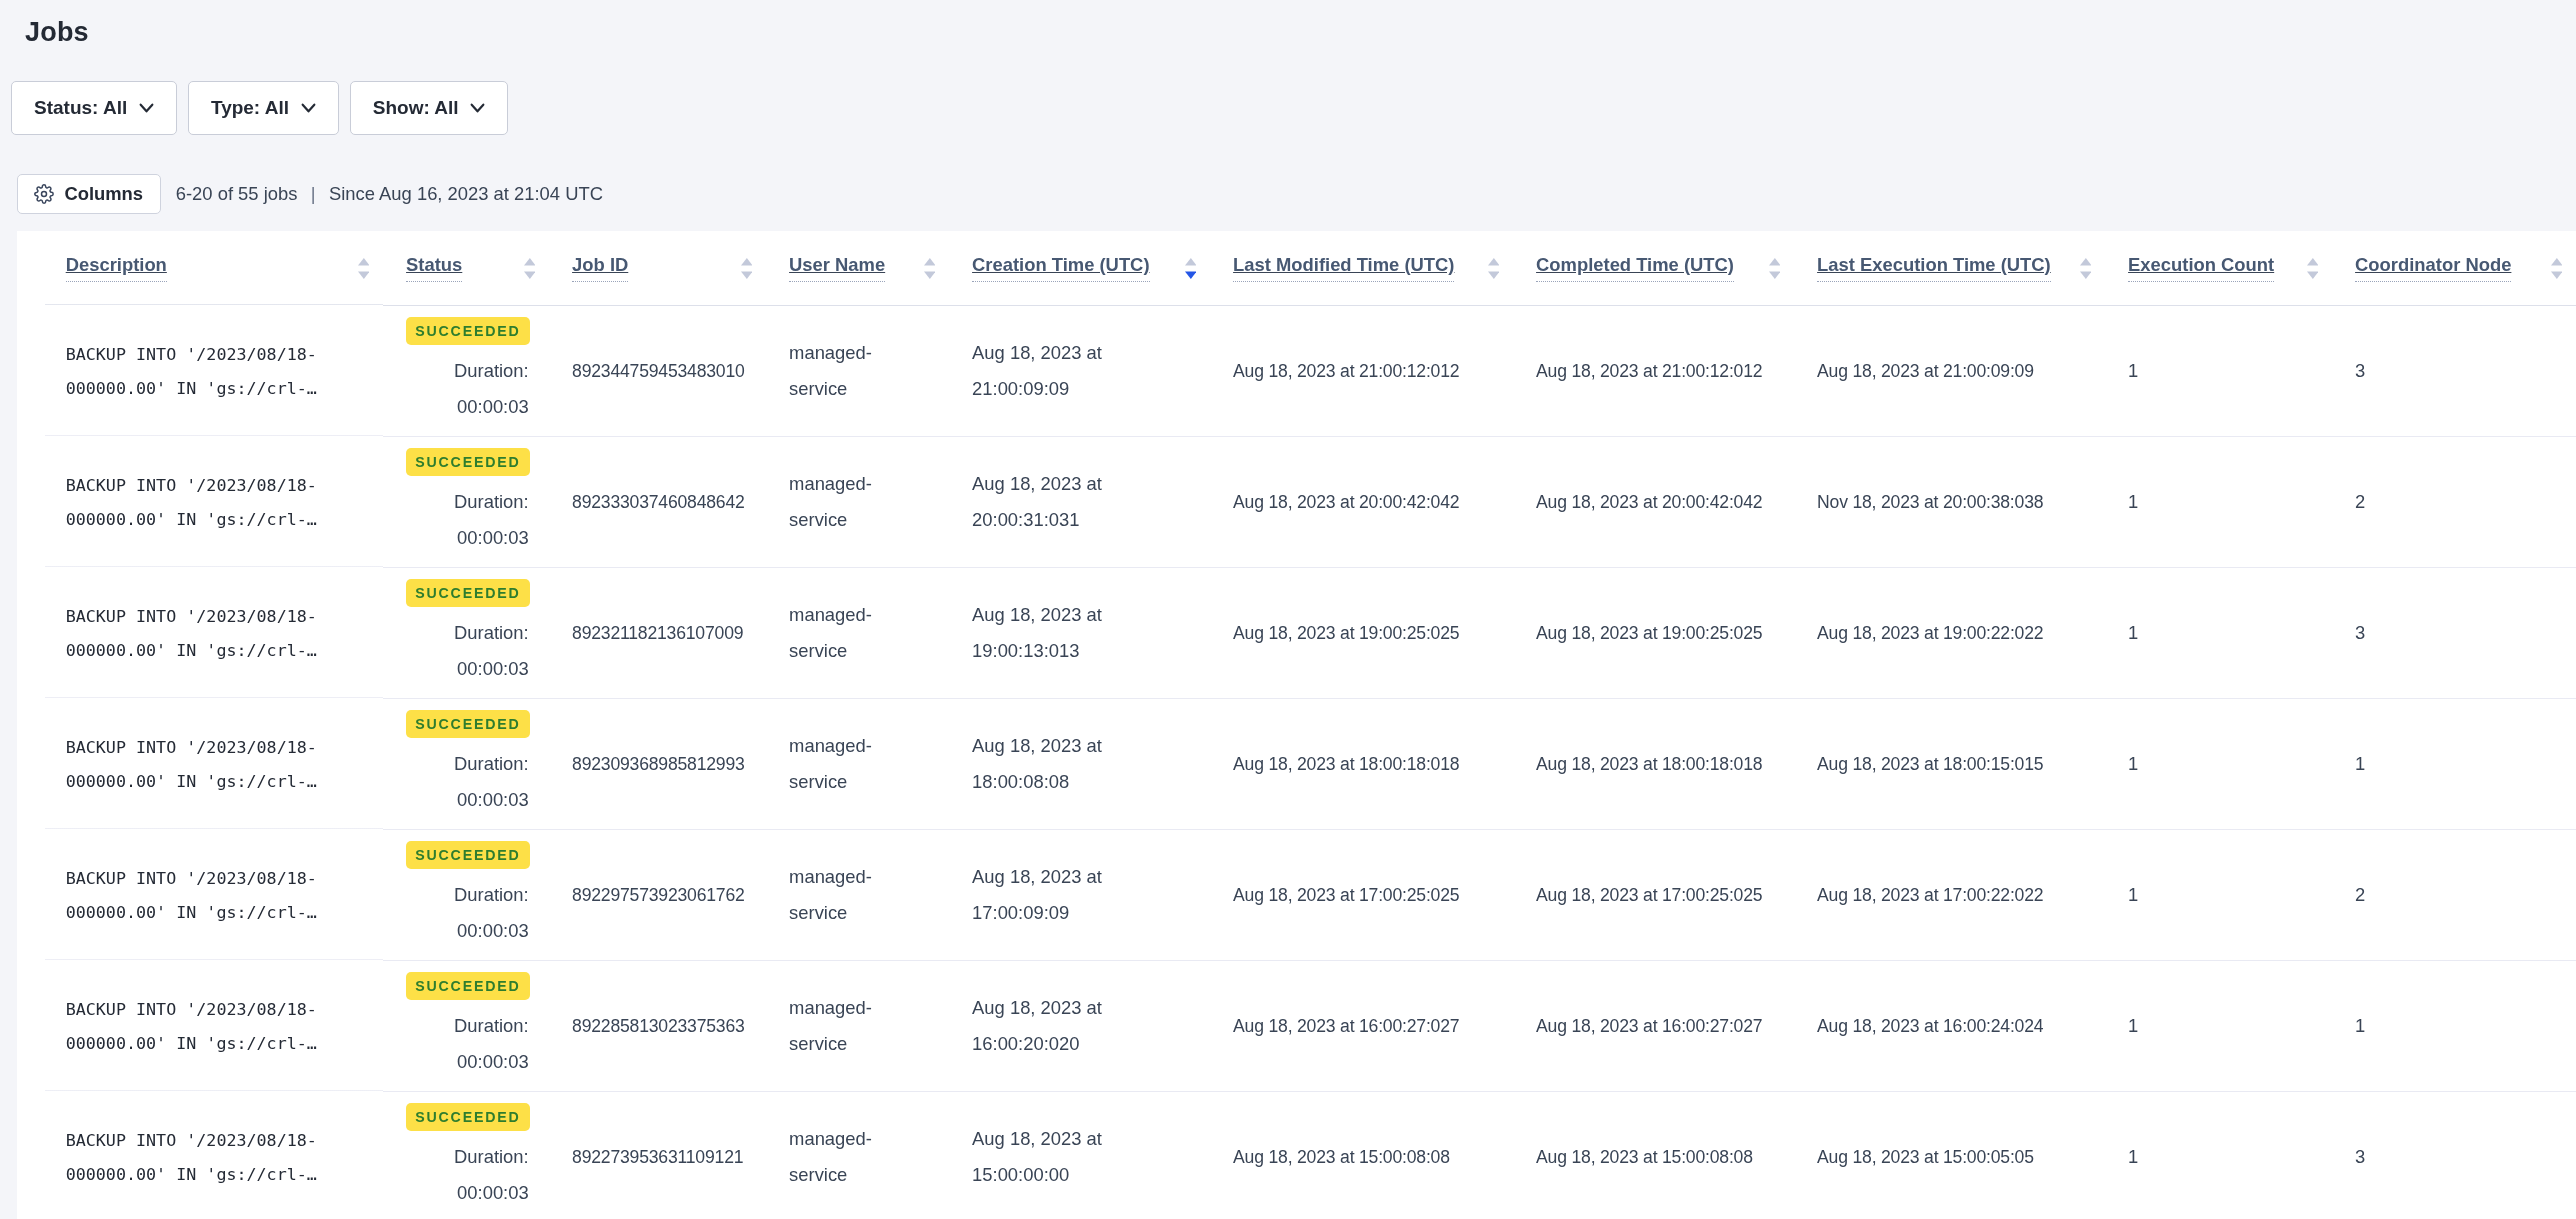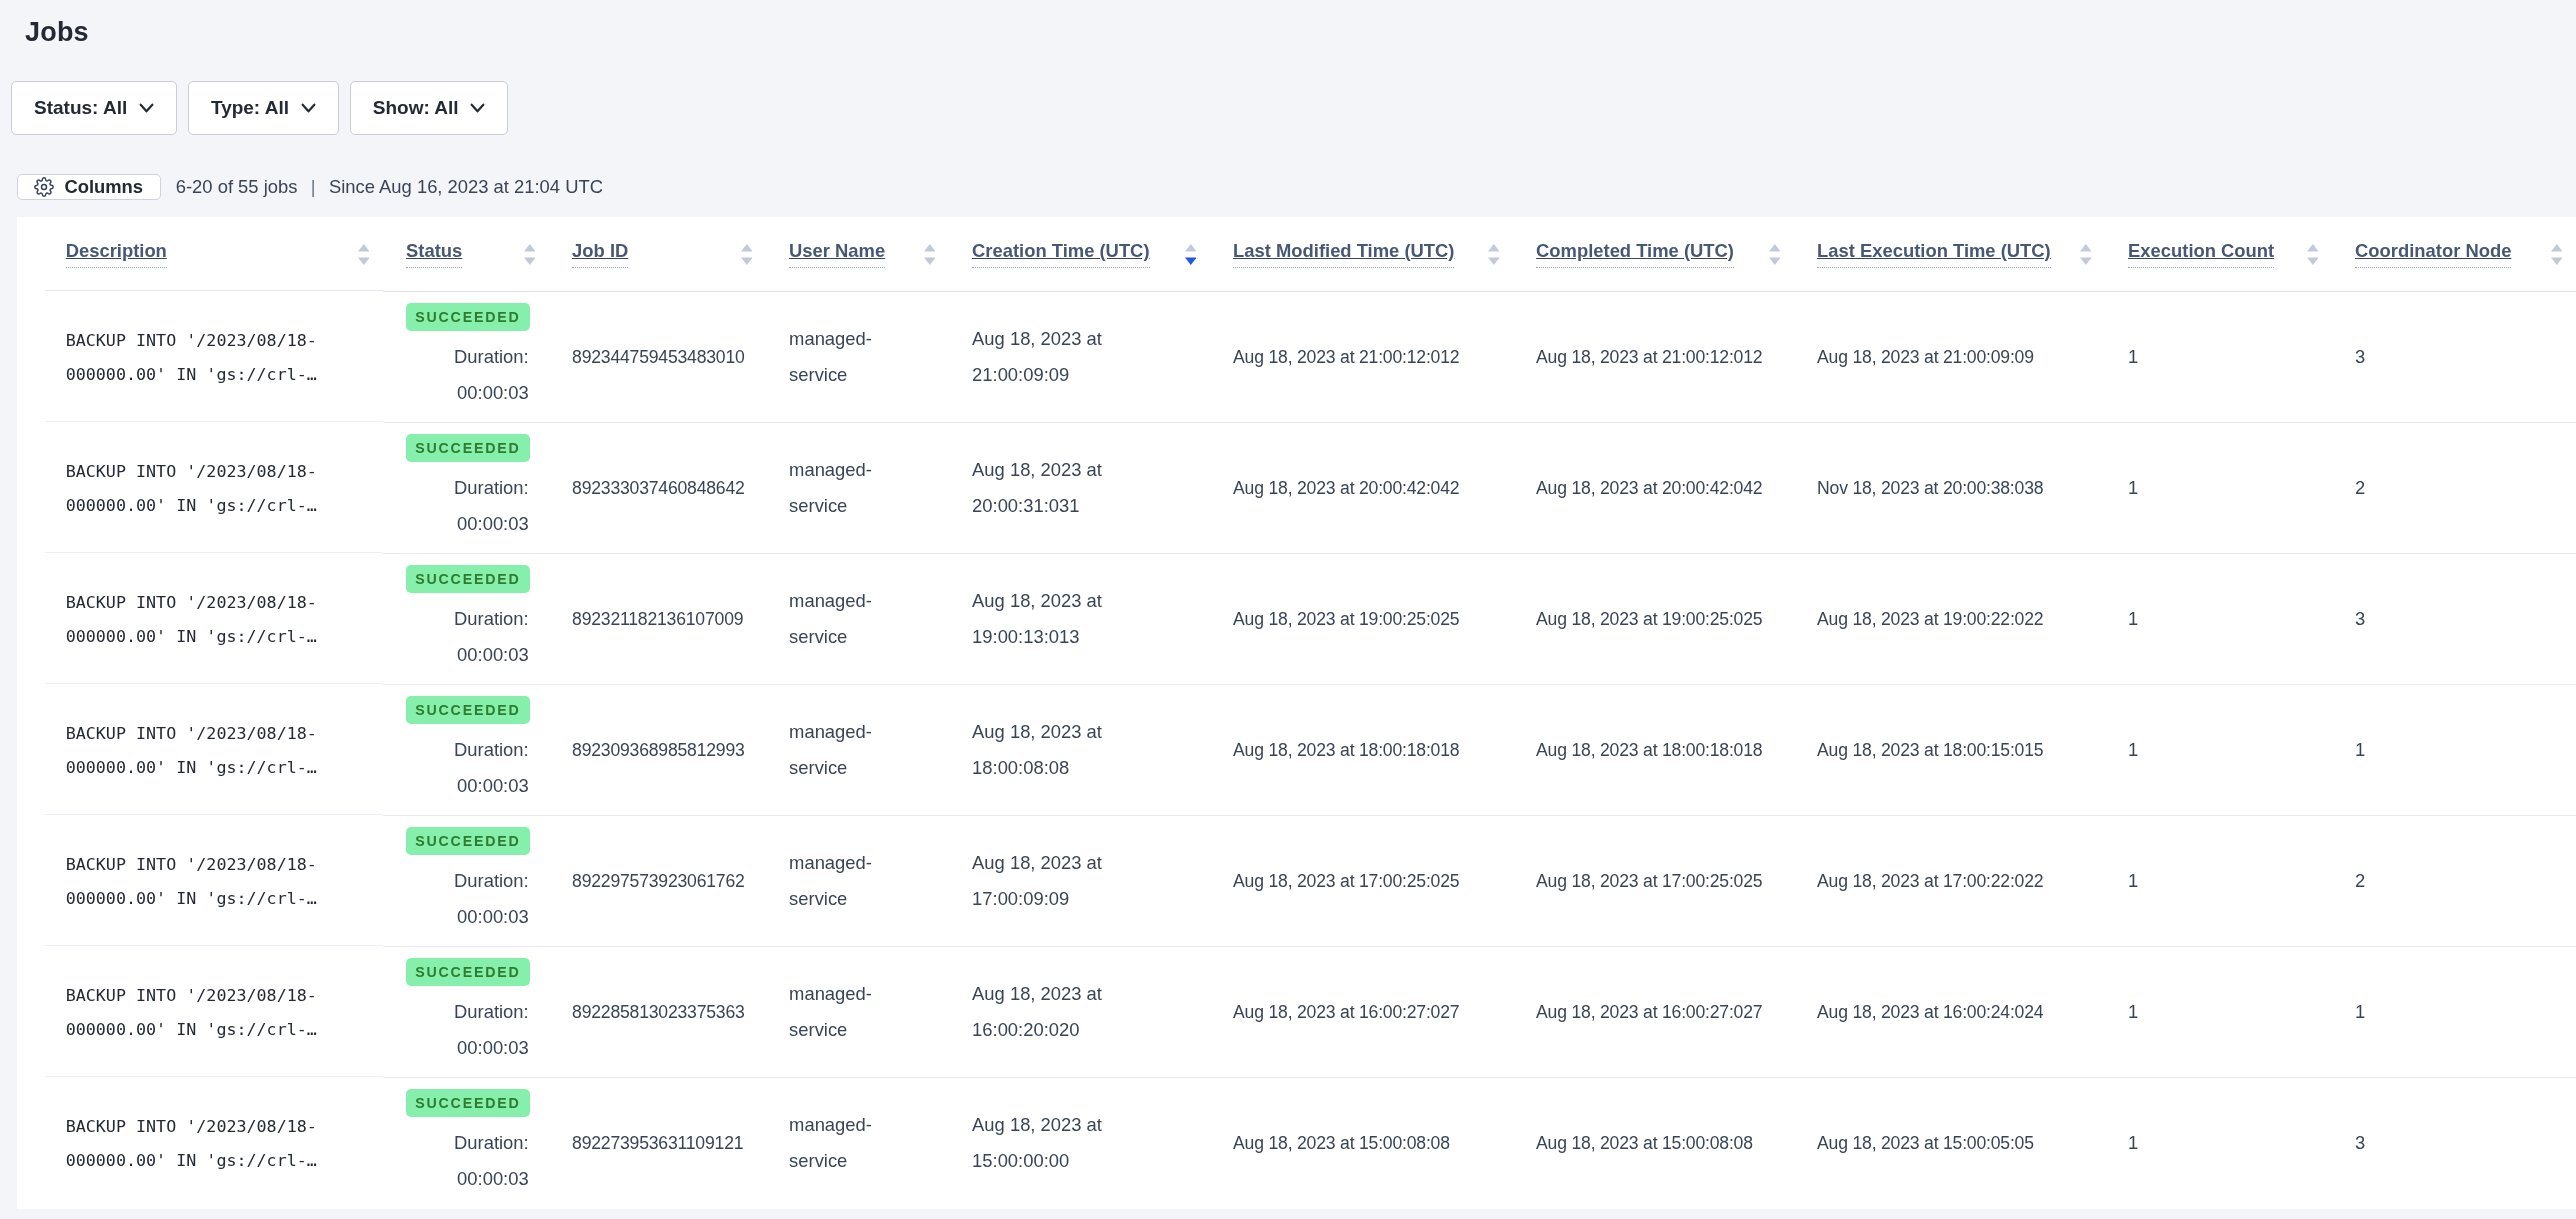--- a/index.html
+++ b/index.html
@@ -33,21 +33,21 @@
   }
   .chevron { width: 15px; height: 10px; }
   .chevron polyline { fill: none; stroke: #242a35; stroke-width: 2.6; stroke-linecap: round; stroke-linejoin: round; }
   
   .toolbar-row {
     display: flex; align-items: center;
     margin: 39px 0 0 16.7px;
   }
   .columns-btn {
     display: inline-flex; align-items: center; gap: 10px;
-    height: 26px; padding: 0 16.7px;
+    height: 40px; padding: 0 16.7px;
     background: #ffffff;
     border: 0.8px solid #cfd3de; border-radius: 5px;
     font-family: "Liberation Sans", sans-serif;
     font-size: 18.4px; font-weight: 700; color: #242a35;
     cursor: pointer;
   }
   .gear { width: 20px; height: 20px; }
   .gear path, .gear circle { fill: none; stroke: #39455c; stroke-width: 1.8; stroke-linecap: round; stroke-linejoin: round; }
   .results-text { margin-left: 15px; font-size: 18.4px; color: #394455; }
   .pipe-sep { margin: 0 13.4px; color: #6b7588; font-size: 18.4px; }
@@ -87,21 +87,21 @@
   td:first-child { padding-left: 49px; border-bottom-color: transparent;
     background: linear-gradient(to right, transparent 28.4px, #e9eaf3 28.4px) bottom left / 100% 0.8px no-repeat; }
   tr:last-child td { border-bottom-color: transparent; background: none; }
   .mono-desc {
     font-family: "DejaVu Sans Mono", monospace;
     font-size: 16.7px; line-height: 2.05; color: #242a35;
     white-space: pre-line;
   }
   .status-badge {
     display: inline-block;
-    background: #86efac; color: #2e7d2e;
+    background: #fde047; color: #2e7d2e;
     font-size: 14.2px; font-weight: 700; letter-spacing: 1.8px;
     padding: 5.9px 9.2px; border-radius: 5px;
     margin-bottom: 8.4px;
     white-space: nowrap;
   }
   .duration-text { white-space: pre-line; line-height: 1.95; text-align: right; }
   .wrap2 { white-space: pre-line; line-height: 1.95; }
   .nowrap { white-space: nowrap; font-size: 17.6px; letter-spacing: -0.2px; }
   .jobid { white-space: nowrap; font-size: 17.6px; letter-spacing: -0.2px; }
 </style>

